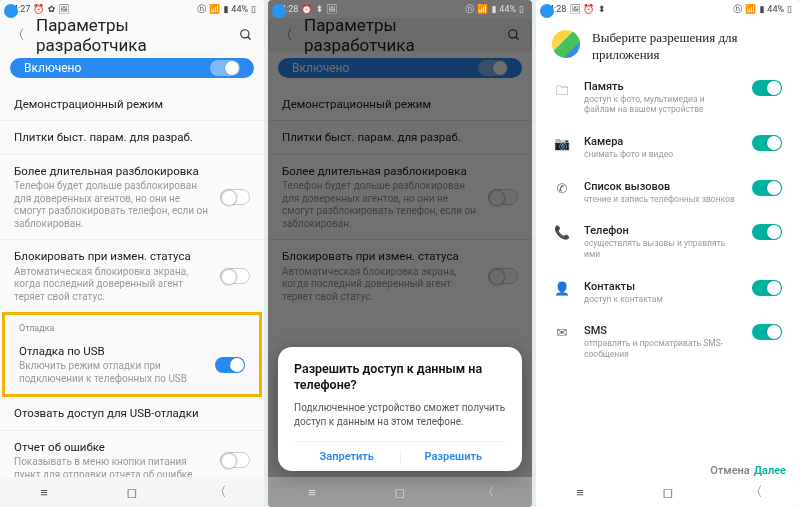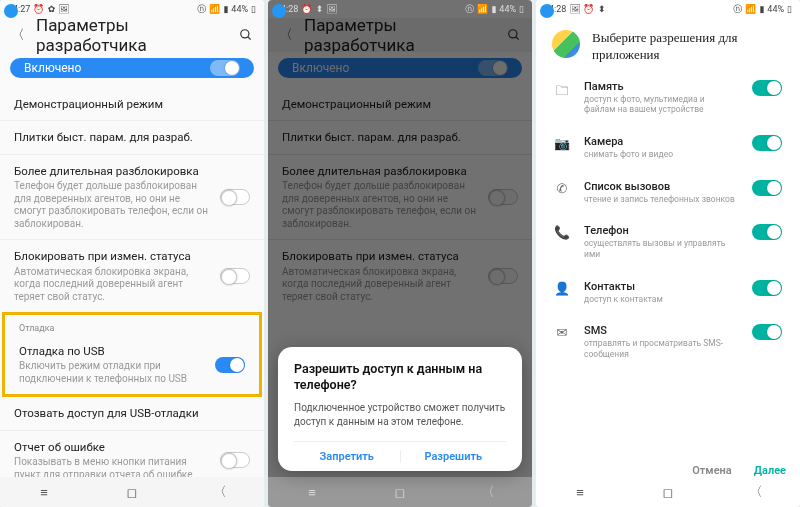--- a/index.html
+++ b/index.html
@@ -60,21 +60,21 @@
 
   
   .perm-header { display:flex; gap:12px; padding:12px 16px 6px; align-items:flex-start;font-family:Liberation Serif, serif;}
   .app-icon { width:28px; height:28px; border-radius:50%; background:linear-gradient(135deg,#ffd24a 0 40%,#47c15e 40% 70%,#3c8ce7 70%); flex:none;}
   .perm-title { font-size:13px; color:#222; line-height:1.3;}
   .perm-item { display:flex; align-items:flex-start; gap:14px; padding:10px 18px;}
   .perm-item .picon { width:16px; text-align:center; color:#666; font-size:13px; margin-top:1px; flex:none;}
   .perm-item .ptxt { flex:1;}
   .perm-item .plabel { font-size:11px; color:#222; font-weight:500;}
   .perm-item .pdesc { font-size:8.5px; color:#9a9a9a; line-height:1.25; margin-top:1px;}
-  .perm-footer { position:absolute; bottom:30px; right:14px; display:flex; gap:22px;}
+  .perm-footer { position:absolute; bottom:30px; right:14px; display:flex; gap:4px;}
   .perm-footer .fbtn { font-size:11px; font-weight:600;}
   .perm-footer .cancel { color:#888;}
   .perm-footer .next { color:#00b3a0;}
 
   .phone2-base { filter: brightness(.95);}
 </style>
 </head>
 <body>
 
 <div class="stage">

